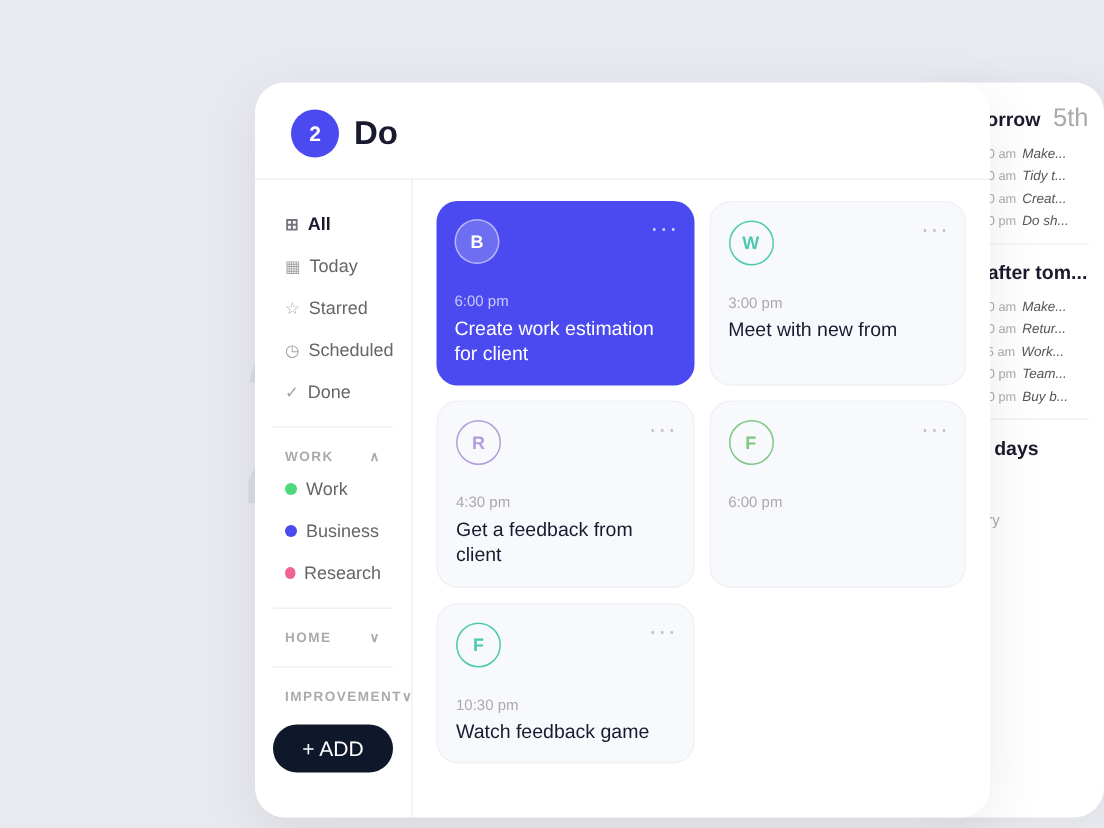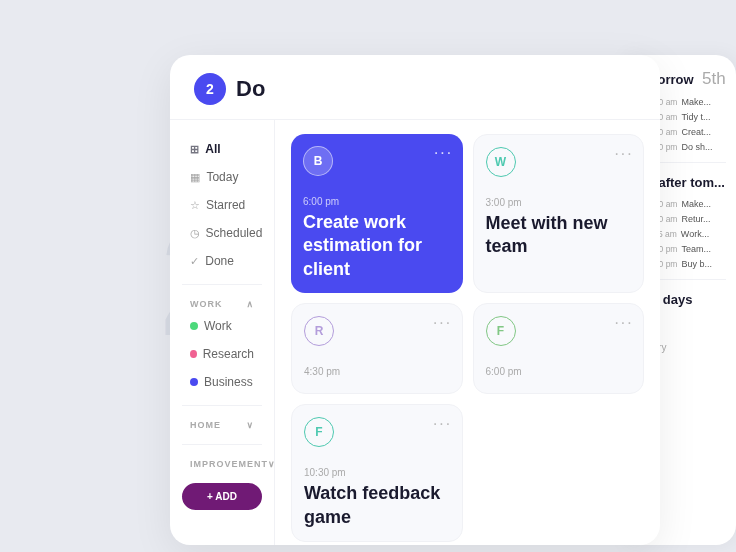--- a/index.html
+++ b/index.html
@@ -122,27 +122,27 @@
       display: inline-block;
     }
     .dot-green { background: #4cd97b; }
     .dot-blue { background: #4a4af0; }
     .dot-pink { background: #f06292; }
 
     .add-btn {
       display: flex;
       align-items: center;
       justify-content: center;
-      background: #701a75;
+      background: #0f172a;
       color: #fff;
       border: none;
       border-radius: 20px;
       padding: 8px 16px;
-      font-size: 10px;
-      font-weight: 700;
+      font-size: 14px;
+      font-weight: 400;
       cursor: pointer;
       margin-top: 10px;
       width: 80px;
     }
 
     
     .content-area {
       flex: 1;
       padding: 14px 16px;
       overflow-y: auto;
@@ -251,22 +251,22 @@
 
     .task-time {
       font-size: 10px;
       color: rgba(255,255,255,0.7);
       margin-bottom: 4px;
     }
     .task-time.dark {
       color: #aaa;
     }
     .task-title {
-      font-size: 18px;
-      font-weight: 700;
+      font-size: 13px;
+      font-weight: 400;
       color: #fff;
       line-height: 1.3;
     }
     .task-title.dark {
       color: #1a1a2e;
     }
 
     
     .right-panel {
       position: absolute;
@@ -308,20 +308,21 @@
     }
     .panel-time {
       color: #aaa;
       margin-right: 4px;
       white-space: nowrap;
       font-size: 8.5px;
     }
     .panel-task {
       color: #555;
       font-size: 9px;
+      font-style: italic;
     }
     .panel-divider {
       height: 1px;
       background: #f0f1f5;
       margin: 10px 0;
     }
 
     .next-days-num {
       font-size: 28px;
       font-weight: 800;
@@ -379,26 +380,26 @@
 
       <div class="sidebar-section-label">
         <span>WORK</span>
         <span class="chevron-icon">∧</span>
       </div>
       <div class="sidebar-item">
         <span class="sidebar-dot dot-green"></span>
         <span>Work</span>
       </div>
       <div class="sidebar-item">
+        <span class="sidebar-dot dot-blue"></span>
+        <span>Business</span>
+      </div>
+      <div class="sidebar-item">
         <span class="sidebar-dot dot-pink"></span>
         <span>Research</span>
-      </div>
-      <div class="sidebar-item">
-        <span class="sidebar-dot dot-blue"></span>
-        <span>Business</span>
       </div>
 
       <div class="sidebar-divider"></div>
 
       <div class="sidebar-section-label">
         <span>HOME</span>
         <span class="chevron-icon">∨</span>
       </div>
 
       <div class="sidebar-divider"></div>
@@ -420,27 +421,28 @@
           <span class="task-card-menu">···</span>
           <div class="task-avatar avatar-white">B</div>
           <div class="task-time">6:00 pm</div>
           <div class="task-title">Create work estimation for client</div>
         </div>
 
         <div class="task-card">
           <span class="task-card-menu dark">···</span>
           <div class="task-avatar avatar-teal">W</div>
           <div class="task-time dark">3:00 pm</div>
-          <div class="task-title dark">Meet with new team</div>
+          <div class="task-title dark">Meet with new from</div>
         </div>
 
         <div class="task-card">
           <span class="task-card-menu dark">···</span>
           <div class="task-avatar avatar-purple">R</div>
           <div class="task-time dark">4:30 pm</div>
+          <div class="task-title dark">Get a feedback from client</div>
         </div>
 
         <div class="task-card">
           <span class="task-card-menu dark">···</span>
           <div class="task-avatar avatar-green">F</div>
           <div class="task-time dark">6:00 pm</div>
         </div>
 
         <div class="task-card">
           <span class="task-card-menu dark">···</span>

